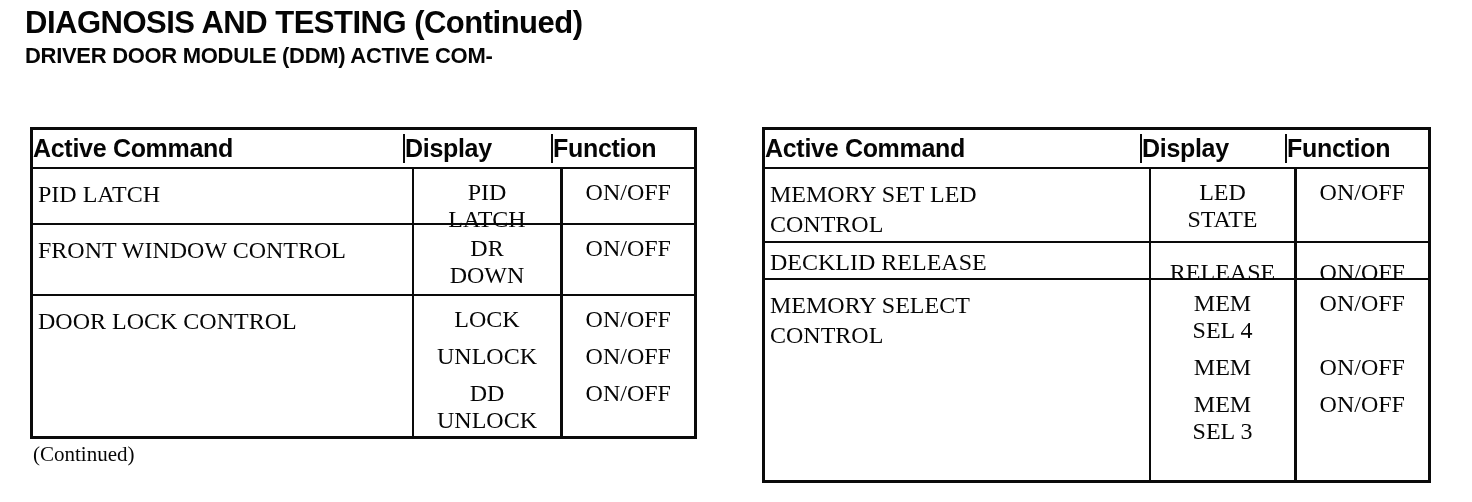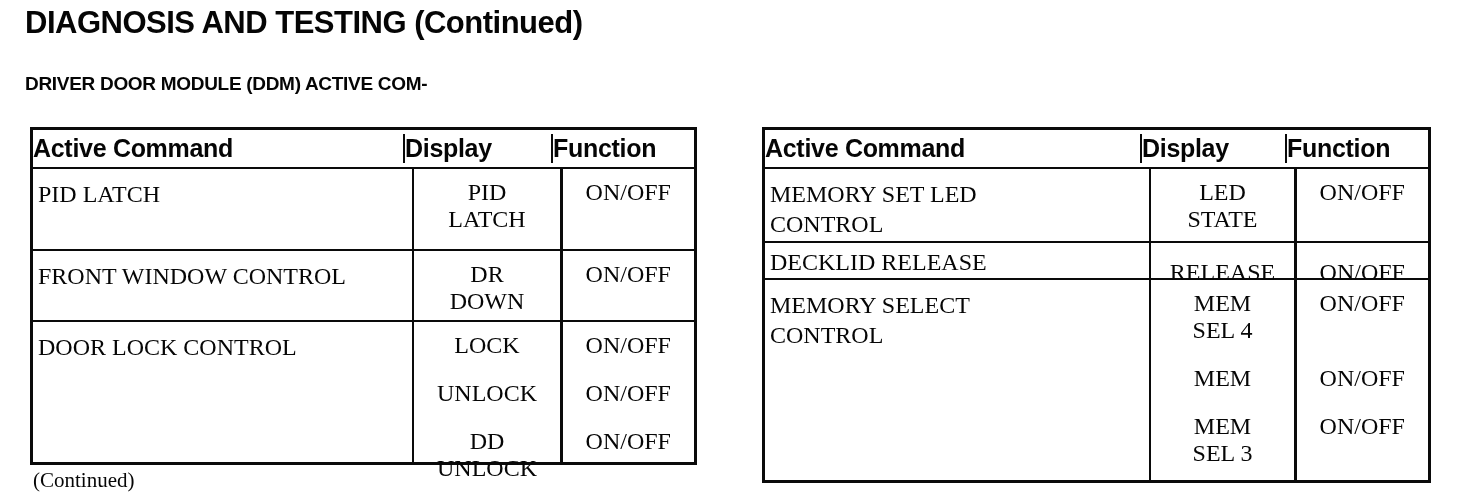--- a/index.html
+++ b/index.html
@@ -8,27 +8,27 @@
 
   .abs { position:absolute; }
 
   .page-title {
     left:25px; top:5px;
     font-family:"Liberation Sans", sans-serif;
     font-weight:bold; font-size:31px; letter-spacing:-0.5px;
     color:#050505; white-space:nowrap;
   }
   .section-heading {
-    left:25px; top:72px;
+    left:25px; top:44px;
     font-family:"Liberation Sans", sans-serif;
-    font-weight:bold; font-size:19px; line-height:24px; letter-spacing:-0.3px;
+    font-weight:bold; font-size:22px; line-height:24px; letter-spacing:-0.3px;
     color:#050505;
   }
   .continued-note {
-    left:33px; top:468px;
+    left:33px; top:442px;
     font-size:21px; color:#060606;
   }
 
   
   .ctable {
     position:absolute; top:127px;
     border:3px solid #0a0a0a;
     background:#fff;
   }
   .t-left  { left:30px;  width:661px; --cmdw:370px; --dispw:146px; }
@@ -53,21 +53,21 @@
     border-right:2.5px solid #0a0a0a;
     padding:10px 4px 0 5px;
     font-size:24px; line-height:30px;
   }
   .pair { flex:1; position:relative; padding-top:10px; }
   .pair::before {
     content:""; position:absolute; top:0; bottom:0;
     left:var(--dispw); width:2.5px; background:#0a0a0a;
   }
   .entry { display:flex; }
-  .entry + .entry { margin-top:21px; }
+  .entry + .entry { margin-top:10px; }
   .disp {
     width:var(--dispw); text-align:center;
     font-size:24px; line-height:27px;
   }
   .fn {
     flex:1; margin-left:2.5px; text-align:center;
     font-size:24px; line-height:27px;
   }
 </style>
 </head>
@@ -79,21 +79,21 @@
   <div>DRIVER DOOR MODULE (DDM) ACTIVE COM-</div>
 </div>
 
 <div class="ctable t-left">
   <div class="thead">
     <div class="th th-cmd">Active Command</div>
     <div class="th th-disp">Display</div>
     <div class="th th-fn">Function</div>
   </div>
 
-  <div class="trow" style="height:80px">
+  <div class="trow" style="height:54px">
     <div class="cmd">
       <div>PID LATCH</div>
     </div>
     <div class="pair">
       <div class="entry">
         <div class="disp">
           <div>PID</div>
           <div>LATCH</div>
         </div>
         <div class="fn">ON/OFF</div>

